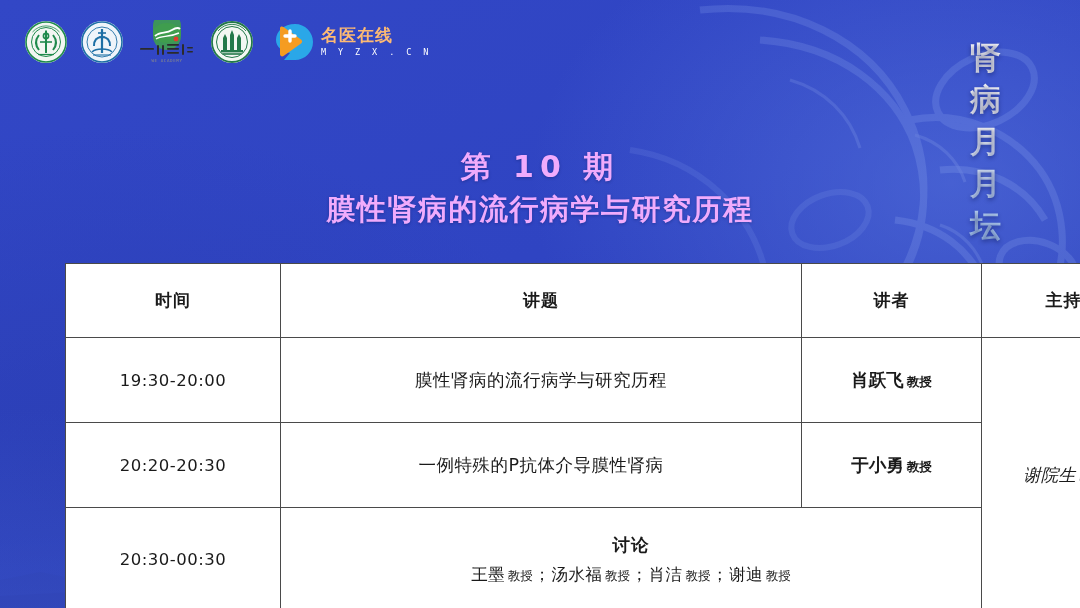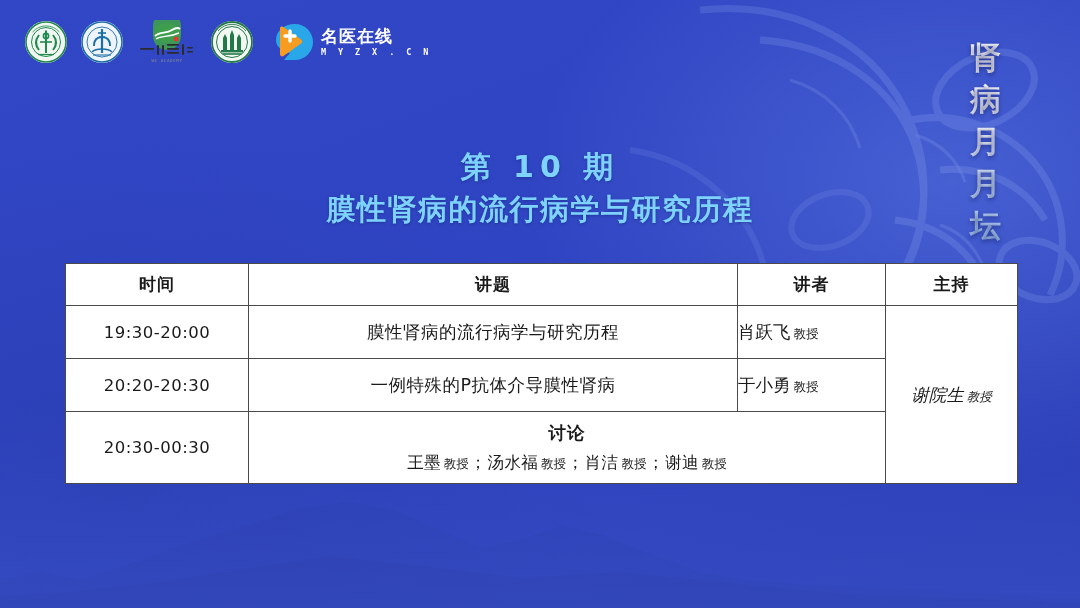--- a/index.html
+++ b/index.html
@@ -86,27 +86,27 @@
   }
   .myzx-text-wrap {
     display: flex;
     flex-direction: column;
     justify-content: center;
     line-height: 1;
   }
   .myzx-cn {
     font-size: 17px;
     font-weight: 700;
-    color: #ffffff;
+    color: #fdba74;
     letter-spacing: 1px;
-    font-family: Liberation Serif, serif;
+    font-family: Liberation Mono, monospace;
   }
   .myzx-en {
     font-size: 8.5px;
-    font-weight: 700;
+    font-weight: 400;
     color: #ffffff;
     letter-spacing: 3.4px;
     margin-top: 3px;
     font-family: "DejaVu Sans Mono", monospace;
   }
 
   .banner-title {
     position: absolute;
     right: 32px;
     top: 17px;
@@ -135,21 +135,21 @@
     z-index: -1;
   }
 
   
   .title-block {
     position: absolute;
     left: 0;
     top: 148px;
     width: 1080px;
     text-align: center;
-    color: #7dd3fc;
+    color: #f0abfc;
   }
   .title-issue {
     font-size: 30px;
     font-weight: 700;
     letter-spacing: 6px;
     line-height: 1.25;
     text-shadow: 0 1px 3px rgba(10,20,80,0.35);
   }
   .title-main {
     font-size: 29px;
@@ -167,21 +167,21 @@
     top: 263px;
     width: 948px;
     border-collapse: collapse;
     background: #ffffff;
     table-layout: fixed;
   }
   .agenda td, .agenda th {
     border: 1px solid #4a4a4a;
     background: #ffffff;
     color: #1a1a1a;
-    padding: 0;
+    padding: 16px;
     vertical-align: middle;
     font-family: "DejaVu Sans", "Liberation Sans", sans-serif;
   }
   .agenda thead th {
     height: 41px;
     font-size: 17px;
     font-weight: 700;
     letter-spacing: 1px;
   }
   .col-time  { width: 182px; }
@@ -194,22 +194,24 @@
     font-size: 16.5px;
     letter-spacing: 0.5px;
     font-family: "DejaVu Sans Mono", "Liberation Mono", monospace;
   }
   .cell-topic {
     text-align: center;
     font-size: 17.5px;
     letter-spacing: 0.5px;
   }
   .cell-speaker {
+    text-align: center;
     font-size: 17.5px;
     white-space: nowrap;
+    font-weight: bold;
   }
   .cell-host {
     text-align: center;
     font-size: 17.5px;
     white-space: nowrap;
     font-style: italic;
   }
   .title-sm {
     font-size: 12.5px;
     margin-left: 3px;

